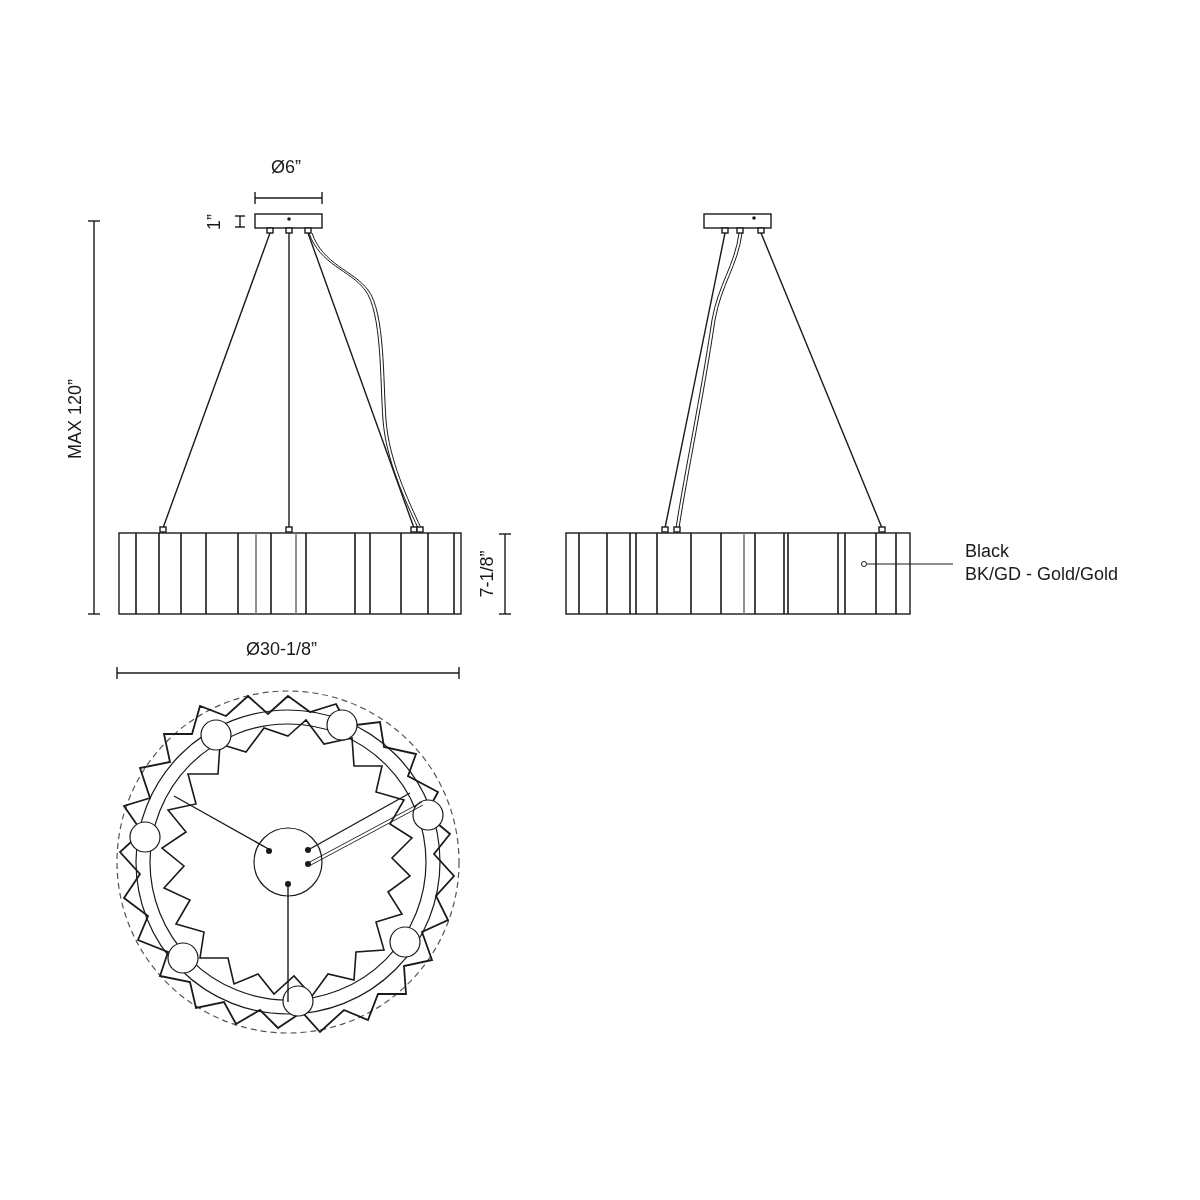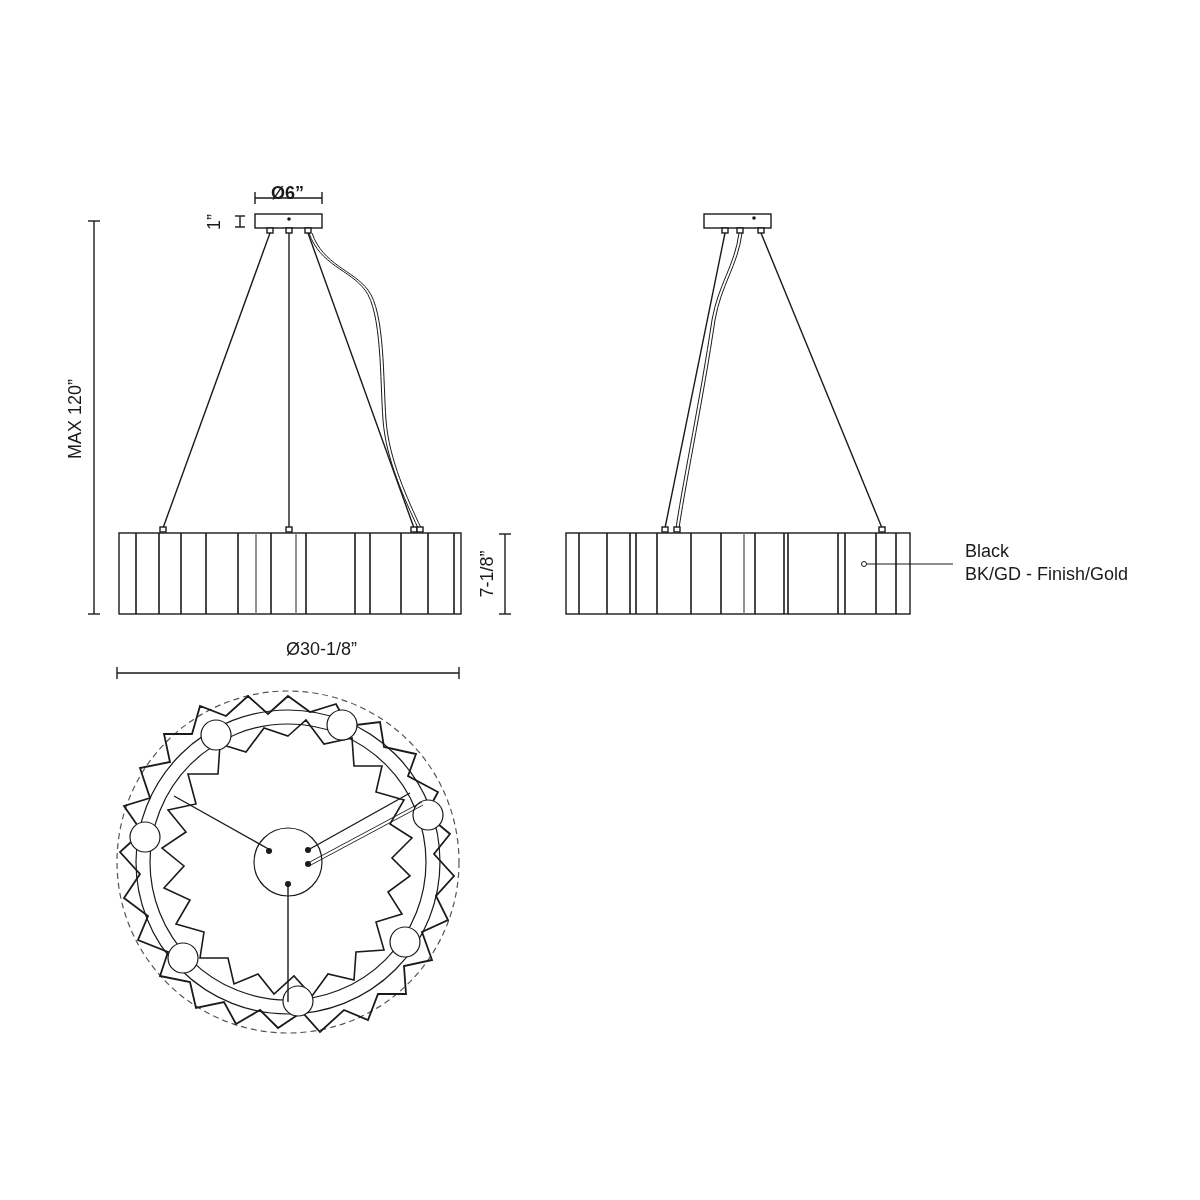--- a/index.html
+++ b/index.html
@@ -155,22 +155,22 @@
       <g fill="#1a1a1a" stroke="none">
         <circle cx="-19" cy="-11" r="3"></circle>
         <circle cx="20" cy="-12" r="3"></circle>
         <circle cx="20" cy="2" r="3"></circle>
         <circle cx="0" cy="22" r="3"></circle>
       </g>
     </g>
   </g>
 </svg>
 
-<div class="lbl" style="left:271px; top:184px;font-weight:bold;">Ø6”</div>
+<div class="lbl" style="left:271px; top:158px;">Ø6”</div>
 <div class="lbl rot" style="left:204px; top:213px; width:20px; text-align:center;">1”</div>
 <div class="lbl rot" style="left:20px; top:410px; width:110px; text-align:center;">MAX 120”</div>
 <div class="lbl rot" style="left:452px; top:565px; width:70px; text-align:center;">7-1/8”</div>
-<div class="lbl" style="left:246px; top:640px;margin-left:40px;">Ø30-1/8”</div>
+<div class="lbl" style="left:246px; top:640px;">Ø30-1/8”</div>
 
 <div class="finish">
   <div>Black</div>
-  <div>BK/GD - Finish/Gold</div>
+  <div>BK/GD - Gold/Gold</div>
 </div>
 
 </body></html>

